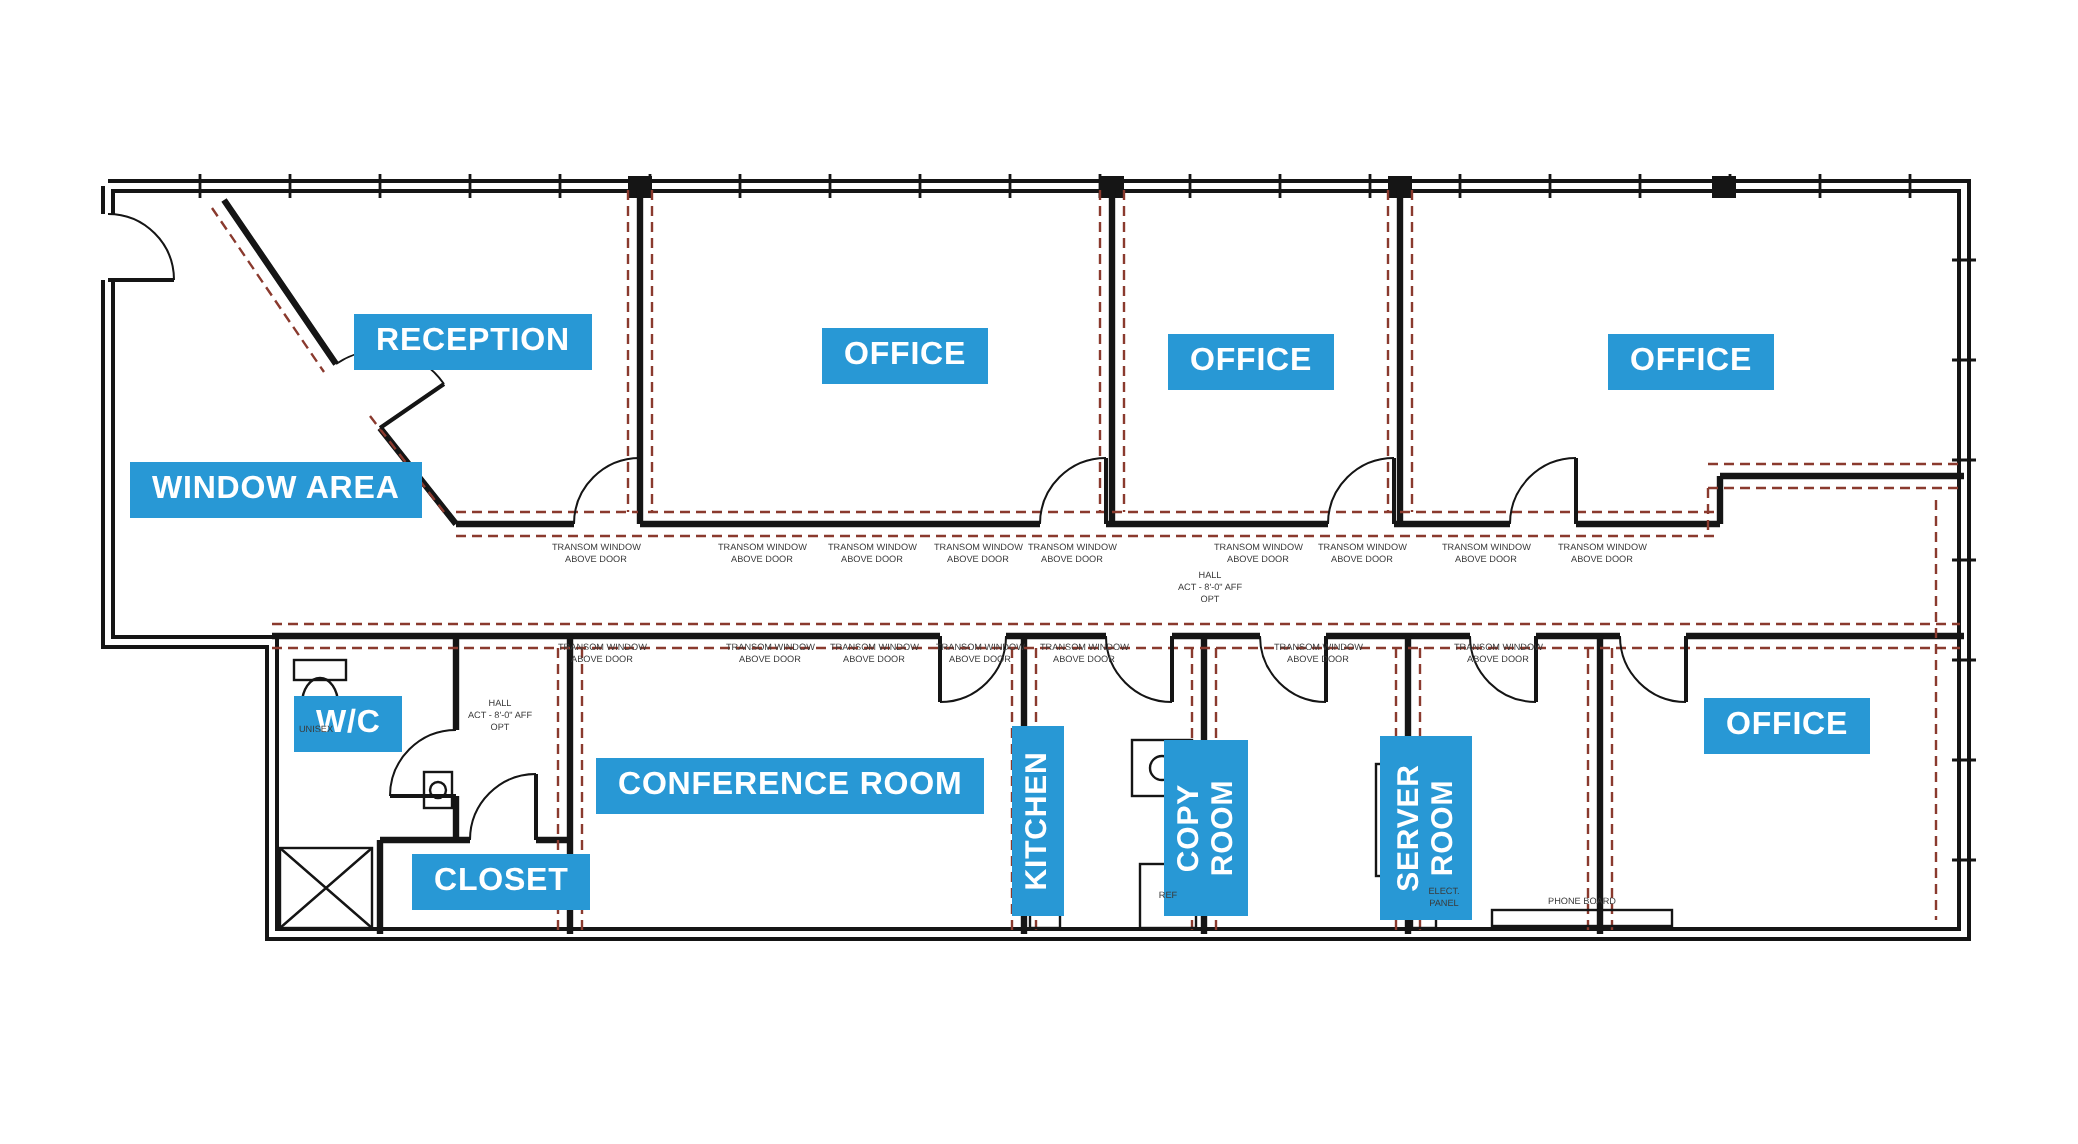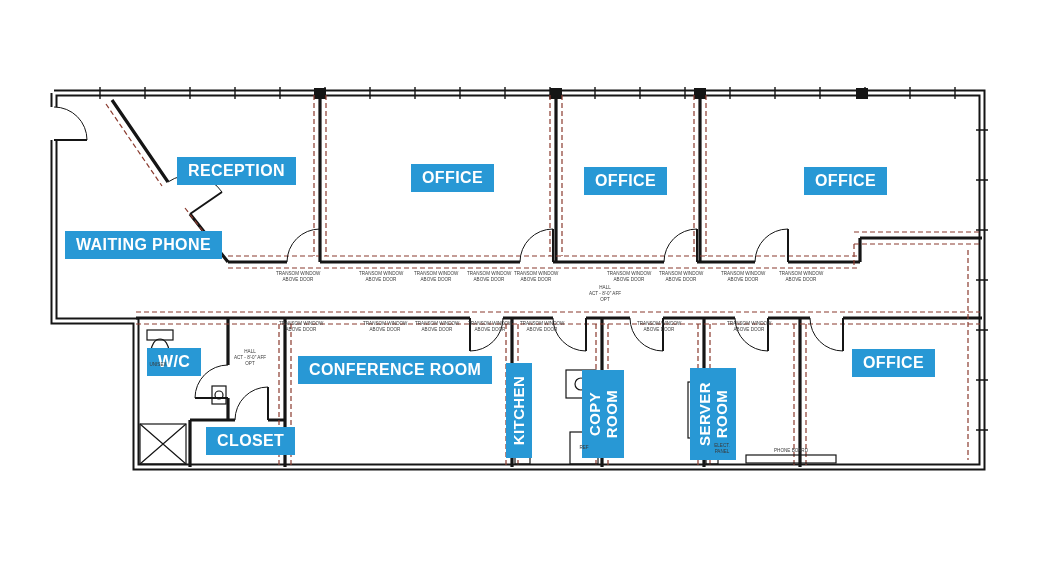--- a/index.html
+++ b/index.html
@@ -124,24 +124,24 @@
       <g>
         <rect x="746" y="455" width="90" height="8"></rect>
       </g>
     </g>
   </svg>
 
   <div class="label" style="left:177px;top:157px">RECEPTION</div>
   <div class="label" style="left:411px;top:164px">OFFICE</div>
   <div class="label" style="left:584px;top:167px">OFFICE</div>
   <div class="label" style="left:804px;top:167px">OFFICE</div>
-  <div class="label" style="left:65px;top:231px">WAITING PHONE</div>
+  <div class="label" style="left:65px;top:231px">WINDOW AREA</div>
   <div class="label" style="left:147px;top:348px">W/C</div>
   <div class="label" style="left:206px;top:427px">CLOSET</div>
-  <div class="label" style="left:298px;top:356px">CONFERENCE ROOM</div>
+  <div class="label" style="left:298px;top:379px">CONFERENCE ROOM</div>
   <div class="label" style="left:852px;top:349px">OFFICE</div>
 
   <div class="vlabel" style="left:532px;top:432px;width:95px;height:26px">
     <span>KITCHEN</span>
   </div>
   <div class="vlabel" style="left:624px;top:416px;width:88px;height:42px">
     <span>COPY</span>
     <span>ROOM</span>
   </div>
   <div class="vlabel" style="left:736px;top:414px;width:92px;height:46px">

